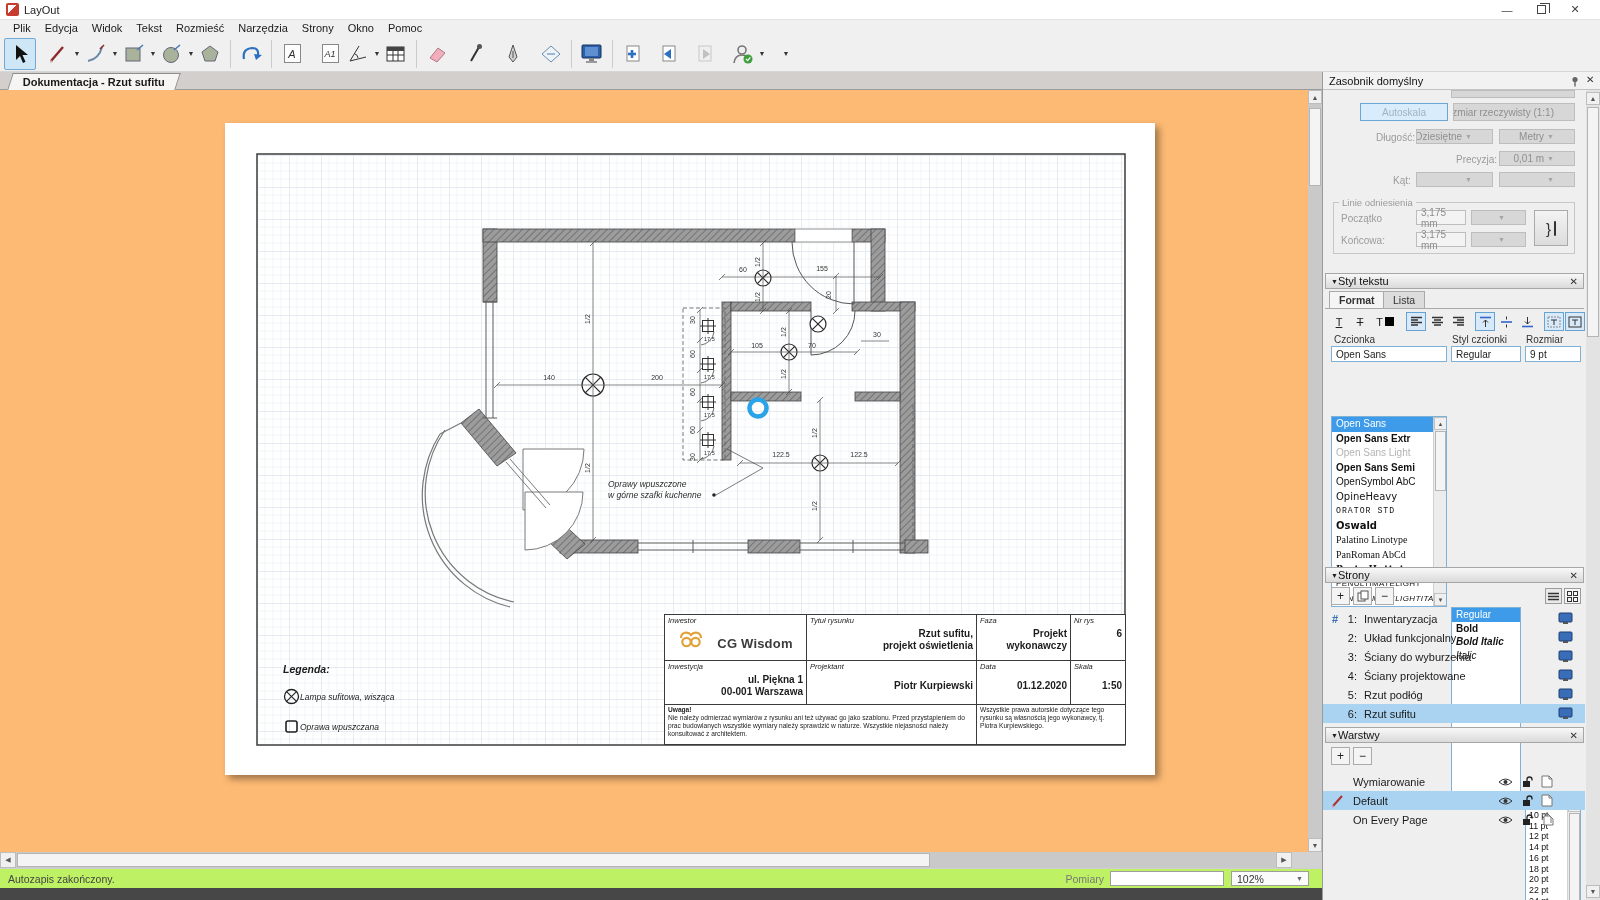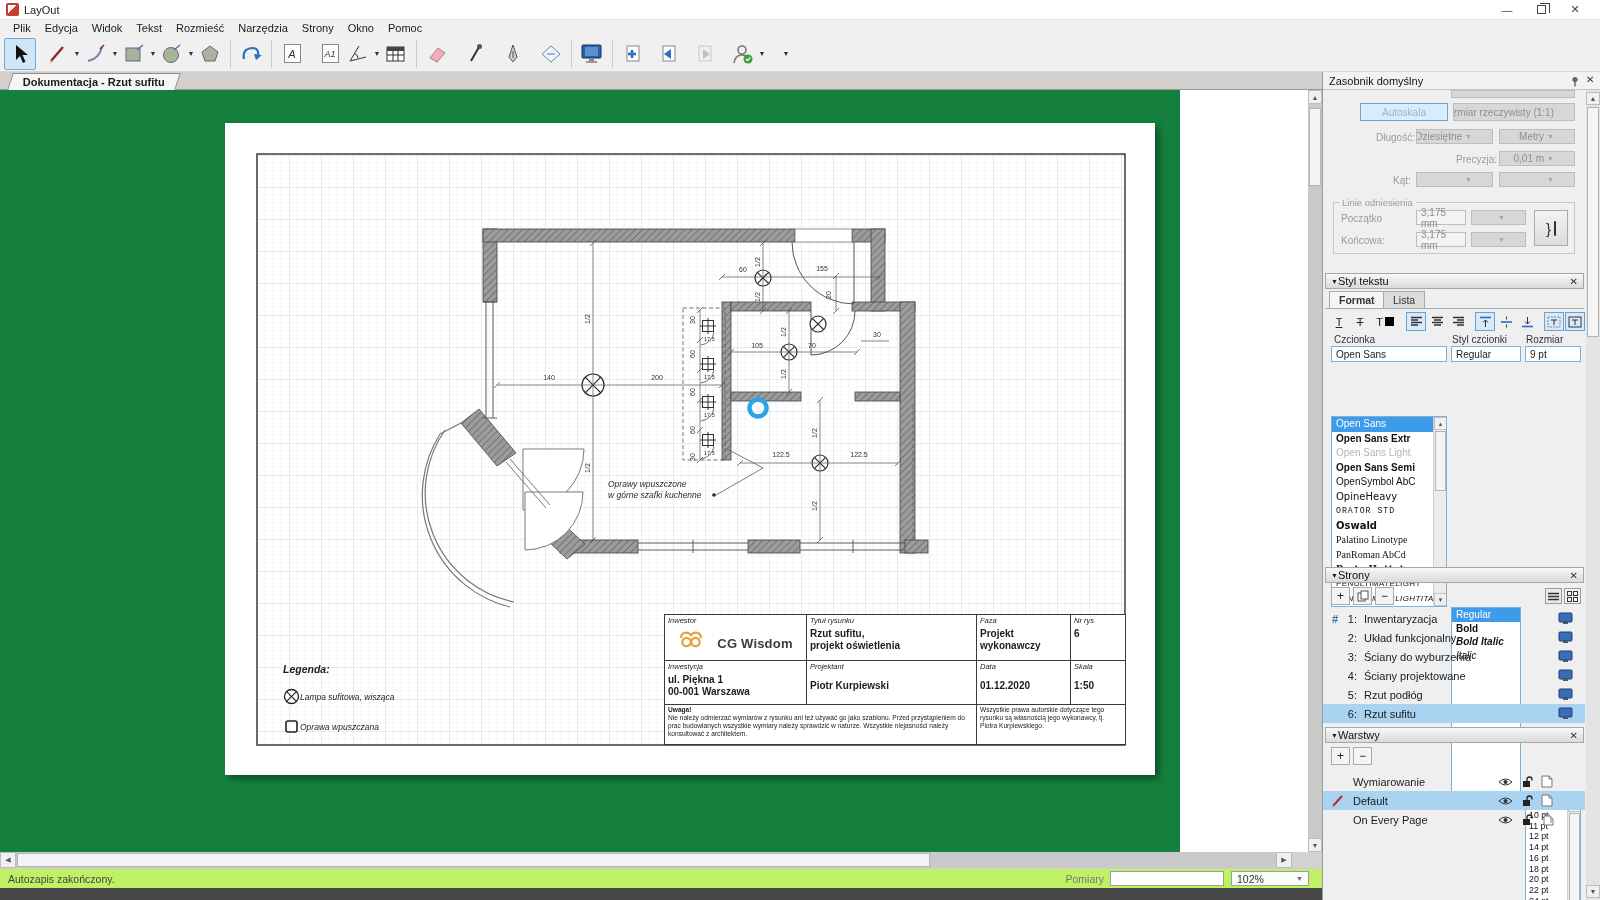--- a/index.html
+++ b/index.html
@@ -22,29 +22,29 @@
 .tbi.pressed{background:#cfe6f7;border:1px solid #74a9d4;border-radius:2px;width:32px;height:32px}
 .tb-sep{width:1px;height:28px;background:#cccccc;margin:0 6px}
 .tb-dd{width:10px;height:30px;display:flex;align-items:center;justify-content:center;font-size:7px;color:#333}
 .boxA{width:17px;height:19px;border:1px solid #888;background:#fdfdfd;display:flex;align-items:center;justify-content:center;font-size:11px;font-style:italic;color:#333}
 
 #tabbar{left:0;top:72px;width:1600px;height:18px;background:#d2cfcc;border-bottom:1px solid #9b9b9b;position:absolute}
 #doctab{position:absolute;left:10px;top:1px;height:17px;background:#f6f5f3;border:1px solid #8e8e8e;border-bottom:none;padding:0 12px;display:flex;align-items:center;font-size:11px;font-weight:bold;color:#1a1a1a;transform:skewX(-18deg)}
 #doctab span{transform:skewX(18deg)}
 .tabbar-btn{position:absolute;top:2px;font-size:9px;color:#444}
 
-#canvas{left:0;top:90px;width:1180px;height:762px;background:#15803d;overflow:hidden}
+#canvas{left:0;top:90px;width:1308px;height:762px;background:#fdba74;overflow:hidden}
 #paper{left:225px;top:33px;width:930px;height:652px;background:#fff;box-shadow:4px 4px 7px rgba(0,0,0,.38)}
 #plan-svg{position:absolute;left:0;top:0}
 
 #titleblock{left:439px;top:491px;width:462px;height:131px;display:grid;grid-template-columns:142px 170px 94px 54px;grid-template-rows:46px 44px 39px;border:1px solid #3a3a3a;background:#fff;font-size:10px;color:#1c1c1c}
 .tb-cell{border-right:1px solid #3a3a3a;border-bottom:1px solid #3a3a3a;padding:1px 3px;position:relative;overflow:hidden}
 .tb-cell:nth-child(4n){border-right:none}
 .tb-lbl{font-style:italic;font-size:7.5px;color:#222}
-.tb-val{font-weight:bold;text-align:left;font-size:10px;line-height:12px;margin-top:3px}
+.tb-val{font-weight:bold;text-align:right;font-size:10px;line-height:12px;margin-top:3px}
 .tb-note{font-size:6.6px;line-height:8px;color:#222}
 .tb-span2{grid-column:1/3;border-right:1px solid #3a3a3a}
 .tb-span2r{grid-column:3/5;border-right:none}
 #logo-row{display:flex;align-items:flex-end;gap:13px;justify-content:center;margin-top:4px}
 #logo-text{font-weight:bold;font-size:13px;color:#3c3c3c;letter-spacing:.2px}
 
 #legend{left:58px;top:540px;width:220px;color:#1c1c1c}
 #legend-title{font-weight:bold;font-style:italic;font-size:10.5px}
 .legend-row{display:flex;align-items:center;margin-top:13px}
 .legend-label{font-style:italic;font-size:8.5px}

